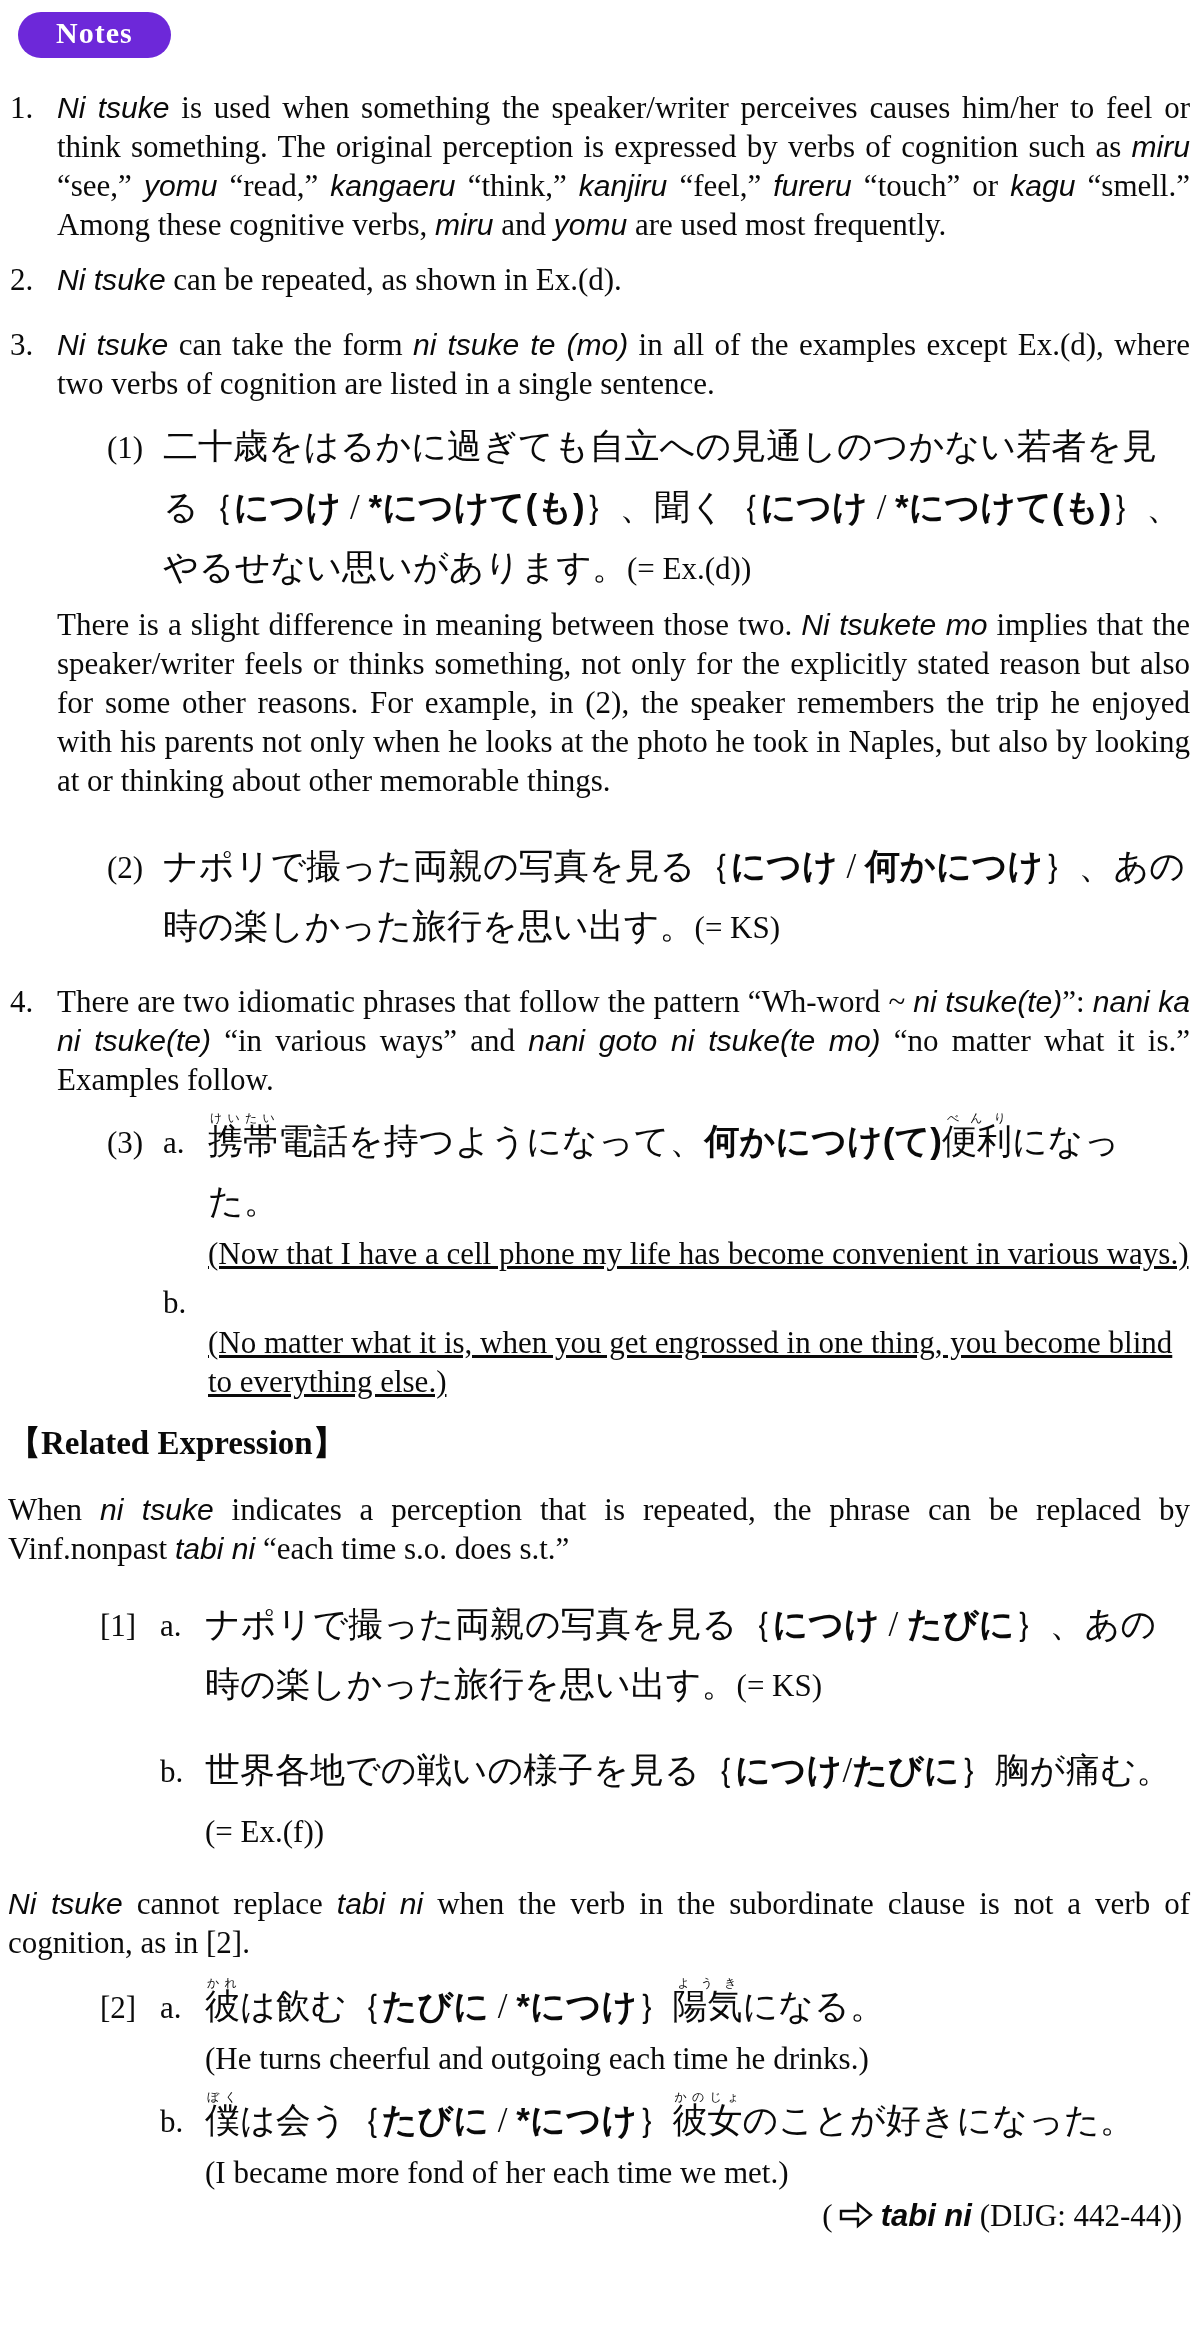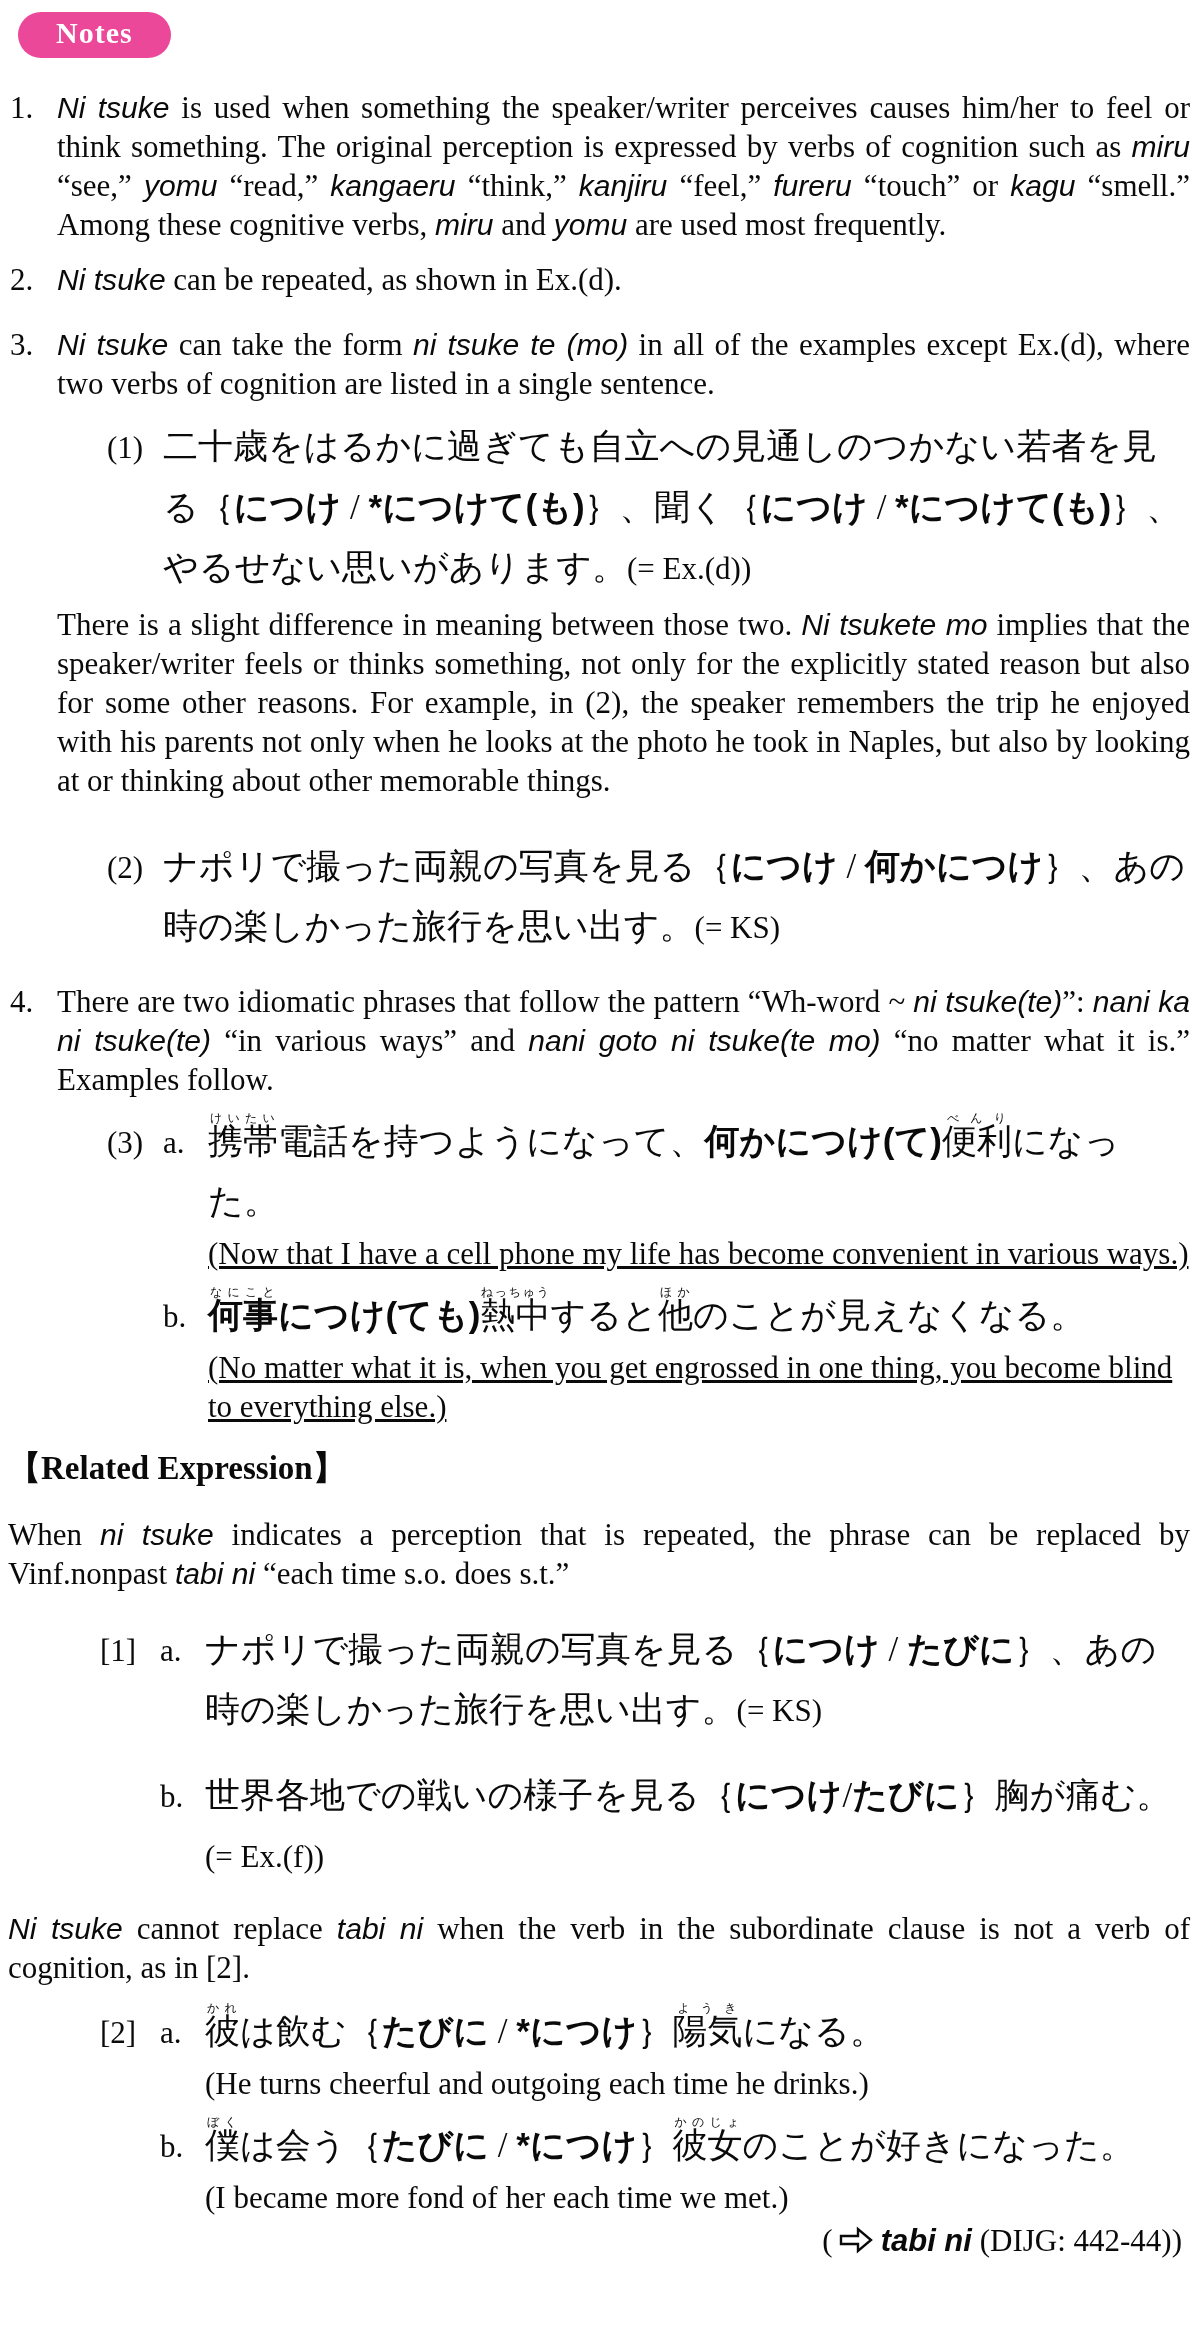--- a/index.html
+++ b/index.html
@@ -7,21 +7,21 @@
     width: 1200px; height: 2339px;
     background: #ffffff; color: #0a0a0a;
     font-family: "Liberation Serif", serif;
     overflow: hidden;
   }
   .page { padding: 12px 10px 0 8px; }
 
   
   .badge {
     display: inline-block;
-    background: #ec4899; color: #ffffff;
+    background: #6d28d9; color: #ffffff;
     font-weight: bold; font-size: 30px;
     padding: 4px 38px 8px 38px;
     border-radius: 24px;
     margin-left: 10px;
     letter-spacing: 1px;
   }
 
   
   .note { display: flex; }
   .note-num { flex: none; width: 47px; font-size: 31px; line-height: 39px; padding-left: 2px; }
@@ -123,21 +123,20 @@
       <div class="ex mt-ex3a">
         <div class="ex-label">(3)</div>
         <div class="ex-sub">a.</div>
         <div class="ex-text"><ruby>携帯<rt>けいたい</rt></ruby><span>電話を持つようになって、</span><span class="jb">何かにつけ(て)</span><ruby>便利<rt>べんり</rt></ruby><span>になった。</span></div>
       </div>
       <div class="trans trans-note">(Now that I have a cell phone my life has become convenient in various ways.)</div>
 
       <div class="ex mt-ex3b">
         <div class="ex-label"></div>
         <div class="ex-sub">b.</div>
-        <div class="ex-text"><ruby class="jb">何事<rt>なにこと</rt></ruby><span class="jb">につけ(ても)</span><ruby>熱中<rt>ねっちゅう</rt></ruby><span>すると</span><ruby>他<rt>ほか</rt></ruby><span>のことが見えなくなる。</span></div>
       </div>
       <div class="trans trans-note">(No matter what it is, when you get engrossed in one thing, you become blind to everything else.)</div>
     </div>
   </div>
 
   
   <h2 class="rel-head">【Related Expression】</h2>
 
   <div class="para mt-intro"><span>When </span><span class="rom">ni tsuke</span><span> indicates a perception that is repeated, the phrase can be replaced by Vinf.nonpast </span><span class="rom">tabi ni</span><span> “each time s.o. does s.t.”</span></div>
 

